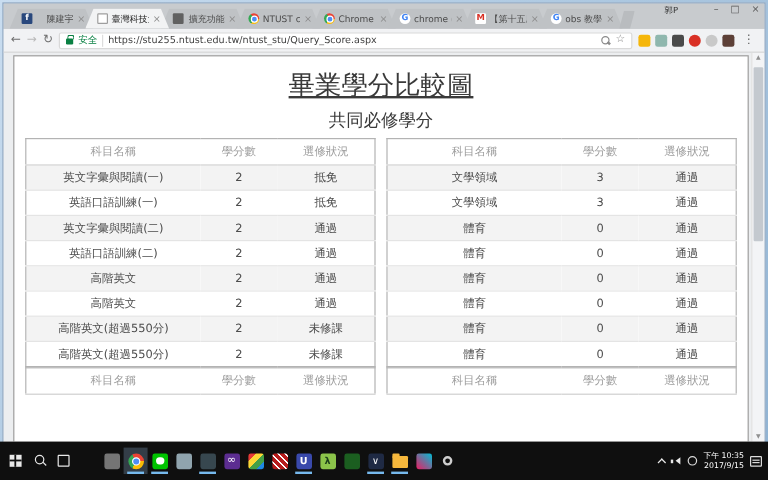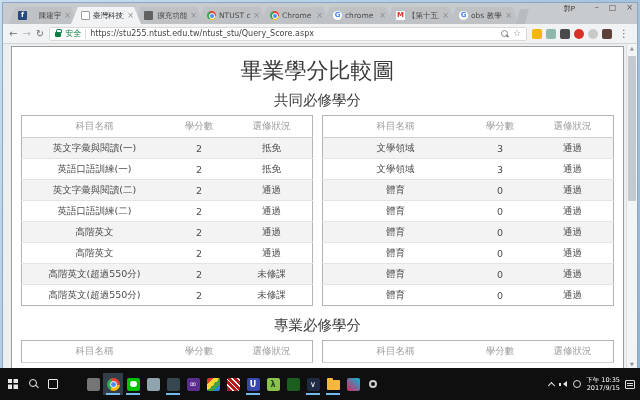--- a/index.html
+++ b/index.html
@@ -9,21 +9,21 @@
   
   .window { position:absolute; left:2px; top:2px; right:2px; bottom:24px; background:#cdd0d3; border:1px solid #8aa7c7; display:flex; flex-direction:column; }
   .tabstrip { position:relative; height:21px; background:#c8cbce; flex:none; }
   .tabs { position:absolute; left:5px; bottom:0; display:flex; height:17px; }
   .tab { position:relative; width:70px; margin-left:-7px; padding:0 7px 0 10px; display:flex; align-items:center; gap:3px; font-size:7.5px; color:#4a4a4a; background:#bfc2c5; clip-path:polygon(7px 0,63px 0,70px 100%,0 100%); cursor:default;text-align:right; }
   .tab:first-child { margin-left:0; }
   .tab.active { background:#f2f3f4; z-index:5; color:#222; }
   .tab-label { flex:1; white-space:nowrap; overflow:hidden; }
   .tab-close { flex:none; color:#8b8b8b; font-size:8px; line-height:8px; }
   .newtab { width:13px; height:15px; margin-left:-3px; align-self:flex-end; background:#b9bcbf; clip-path:polygon(4px 0,13px 0,9px 100%,0 100%); }
-  .profile-label { position:absolute; top:1px; right:62px; font-size:7px; color:#333; }
+  .profile-label { position:absolute; top:1px; right:72px; font-size:7px; color:#333; }
   .win-controls { position:absolute; top:0; right:4px; display:flex; gap:10px; font-size:8px; color:#555; line-height:10px; }
 
   .toolbar { height:20px; background:#f1f2f4; border-bottom:1px solid #d4d4d4; display:flex; align-items:center; gap:5px; padding:0 6px; flex:none; }
   .nav { font-size:10px; color:#6f6f6f; line-height:10px; }
   .nav.disabled { color:#b9b9b9; }
   .omnibox { flex:1; height:14px; background:#fff; border:1px solid #d9d9d9; border-radius:2px; display:flex; align-items:center; gap:4px; padding:0 5px; min-width:0; }
   .lock { position:relative; width:6px; height:5px; background:#0a8043; border-radius:1px; margin-top:2px; flex:none; }
   .lock::before { content:''; position:absolute; top:-3px; left:1px; width:4px; height:3px; border:1px solid #0a8043; border-bottom:none; border-radius:2px 2px 0 0; }
   .secure { color:#0a8043; font-size:8px; flex:none; }
   .om-div { width:1px; height:10px; background:#ddd; flex:none; }
@@ -32,21 +32,21 @@
   .zoom-ic::before { content:''; position:absolute; top:0; left:0; width:5px; height:5px; border:1px solid #8a8a8a; border-radius:50%; }
   .zoom-ic::after { content:''; position:absolute; left:5px; top:5px; width:3px; height:1.5px; background:#8a8a8a; transform:rotate(45deg); }
   .star { font-size:9px; color:#8a8a8a; flex:none; line-height:9px; }
   .ext { width:10px; height:10px; border-radius:2px; flex:none; }
   .ext.circle { border-radius:50%; }
   .menu-dots { font-size:10px; color:#666; padding:0 2px; }
 
   
   .content { flex:1; position:relative; background:#eceef0; overflow:hidden; }
   .page { position:absolute; left:8px; top:2px; right:13px; height:362px; background:#fff; border:1px solid #9b9b9b; text-align:center; overflow:hidden; }
-  .page h1 { margin:9px 0 2px; font-size:22px; font-weight:500; color:#3a3a3a; }
+  .page h1 { margin:9px 0 2px; font-size:22px; font-weight:500; color:#3a3a3a;text-decoration:underline; }
   .page h2 { margin:5px 0 5px; font-size:14.5px; font-weight:500; color:#3a3a3a; }
   .tables { display:flex; gap:9px; padding:0 9px; }
   table { flex:1; border-collapse:collapse; border:1px solid #b3b3b3; font-size:9.5px; table-layout:fixed; width:50%; }
   th { font-weight:400; color:#9c9c9c; padding:4px 2px; border-bottom:1px solid #cfcfcf; background:#fff;margin-top:48px; }
   td { color:#4c4c4c; padding:3.5px 2px; border-top:1px solid #e4e4e4; text-align:center; overflow:hidden; white-space:nowrap; }
   tbody tr:nth-child(odd) { background:#f3f3f3; }
   th:nth-child(1),td:nth-child(1){ width:50%; }
   th:nth-child(2),td:nth-child(2){ width:22%; }
   th:nth-child(3),td:nth-child(3){ width:28%; }
 
@@ -294,21 +294,20 @@
                   <td>通過</td>
                 </tr>
                 <tr>
                   <td>體育</td>
                   <td>0</td>
                   <td>通過</td>
                 </tr>
               </tbody>
             </table>
         </div>
-        <h2 style="margin-top:10px;">專業必修學分</h2>
         <div class="tables">
           <table>
               <thead>
                 <tr>
                   <th>科目名稱</th>
                   <th>學分數</th>
                   <th>選修狀況</th>
                 </tr>
               </thead>
             </table>

